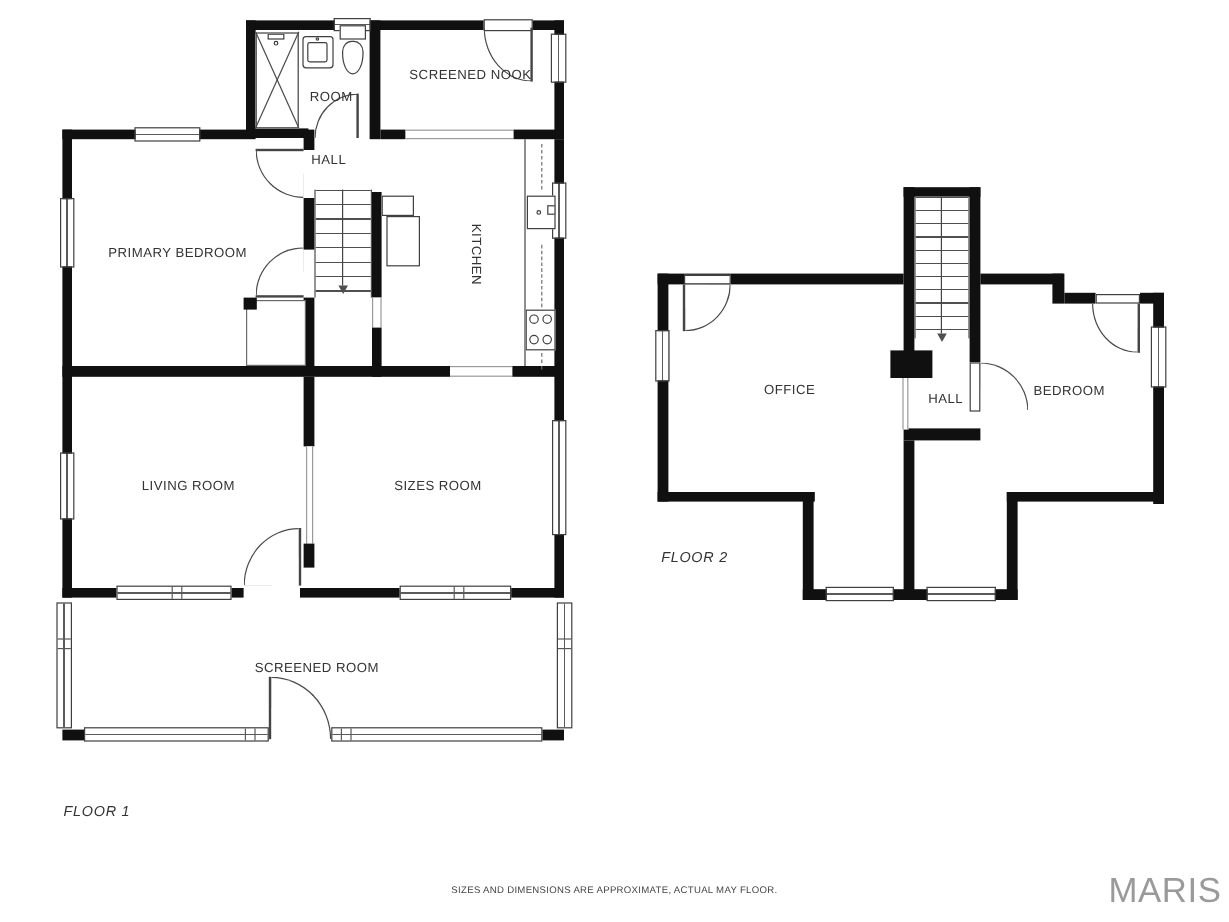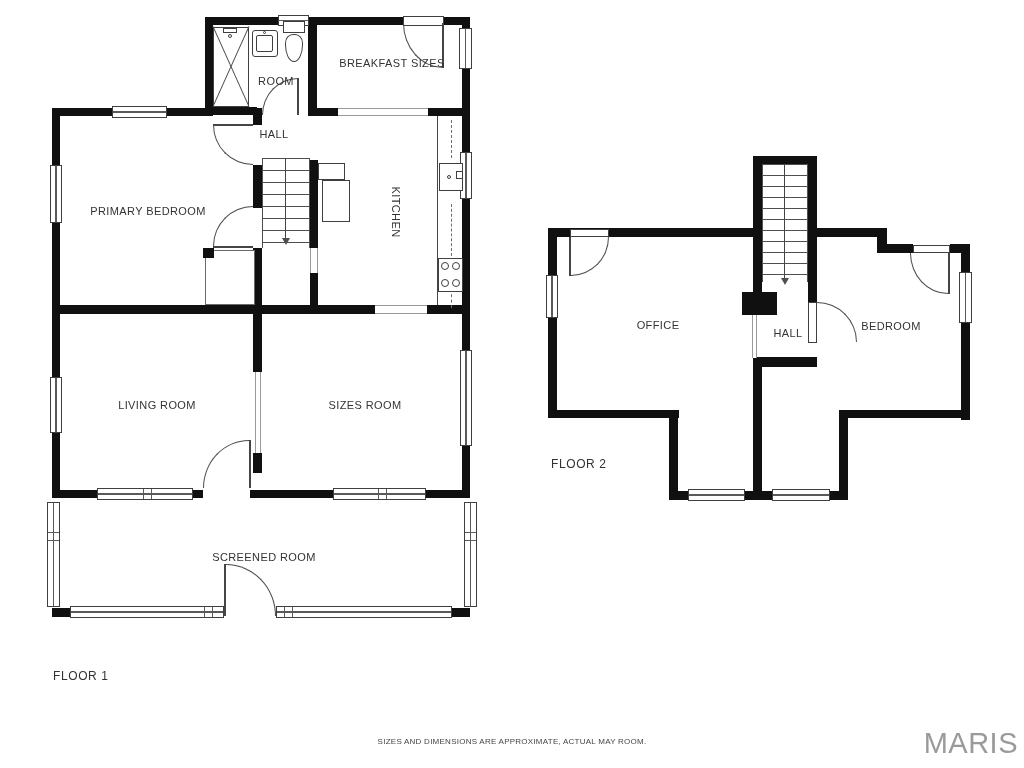--- a/index.html
+++ b/index.html
@@ -22,21 +22,21 @@
   .stairs{position:absolute;background:repeating-linear-gradient(to bottom,#4f4f4f 0 1px,#ffffff 1px 12px);
           border-left:1px solid #4f4f4f;border-right:1px solid #4f4f4f;box-sizing:border-box;}
   .stairs.s11{background:repeating-linear-gradient(to bottom,#4f4f4f 0 1px,#ffffff 1px 11px);}
   .arrowhead{position:absolute;width:0;height:0;border-left:4px solid transparent;
              border-right:4px solid transparent;border-top:7px solid #4f4f4f;}
   .burner{position:absolute;width:8px;height:8px;border:1px solid #3f3f3f;border-radius:50%;background:#fff;box-sizing:border-box;}
   .lbl{position:absolute;font-size:11px;letter-spacing:0.4px;color:#333333;white-space:nowrap;
        transform:translate(-50%,-50%);}
   .lbl.rot{transform:translate(-50%,-50%) rotate(90deg);}
   .floorlbl{position:absolute;font-size:12px;letter-spacing:0.6px;color:#333333;white-space:nowrap;
-            transform:translateY(-50%);}
+            transform:translateY(-50%);font-style:italic;}
   .tk{position:absolute;background:#5a5a5a;}
   #disclaimer{position:absolute;top:737px;left:50%;transform:translateX(-50%);
               font-size:8px;letter-spacing:0.25px;color:#454545;white-space:nowrap;}
   #watermark{position:absolute;top:727px;right:6px;font-size:29px;color:#9a9a9a;
              letter-spacing:0.5px;white-space:nowrap;margin-left:35px;}
   .xline{position:absolute;height:1px;background:#4a4a4a;}
 </style>
 </head>
 <body>
 
@@ -154,21 +154,21 @@
   <div class="ln" style="left:213px;top:246px;width:40px;height:2px"></div>
   <div class="arc tl" style="left:213px;top:206px;width:40px;height:40px"></div>
 
   <div class="ln" style="left:249px;top:440px;width:2px;height:48px"></div>
   <div class="arc tl" style="left:203px;top:440px;width:46px;height:48px"></div>
 
   <div class="ln" style="left:224px;top:564px;width:2px;height:52px"></div>
   <div class="arc tr" style="left:226px;top:564px;width:50px;height:52px"></div>
 
   <div class="lbl" style="left:276px;top:81px">ROOM</div>
-  <div class="lbl" style="left:392px;top:63px">BREAKFAST SIZES</div>
+  <div class="lbl" style="left:392px;top:63px">SCREENED NOOK</div>
   <div class="lbl" style="left:274px;top:134px">HALL</div>
   <div class="lbl" style="left:148px;top:211px">PRIMARY BEDROOM</div>
   <div class="lbl rot" style="left:396px;top:212px">KITCHEN</div>
   <div class="lbl" style="left:157px;top:405px">LIVING ROOM</div>
   <div class="lbl" style="left:365px;top:405px">SIZES ROOM</div>
   <div class="lbl" style="left:264px;top:557px">SCREENED ROOM</div>
   <div class="floorlbl" style="left:53px;top:676px">FLOOR 1</div>
 
   <div class="w" style="left:753px;top:156px;width:64px;height:8px"></div>
   <div class="w" style="left:753px;top:156px;width:9px;height:140px"></div>
@@ -210,16 +210,16 @@
   <div class="arc bl" style="left:910px;top:253px;width:38px;height:41px"></div>
 
   <div class="win" style="left:808px;top:302px;width:9px;height:41px"></div>
   <div class="arc tr" style="left:817px;top:302px;width:40px;height:40px"></div>
 
   <div class="lbl" style="left:658px;top:325px">OFFICE</div>
   <div class="lbl" style="left:788px;top:333px">HALL</div>
   <div class="lbl" style="left:891px;top:326px">BEDROOM</div>
   <div class="floorlbl" style="left:551px;top:464px">FLOOR 2</div>
 
-  <div id="disclaimer">SIZES AND DIMENSIONS ARE APPROXIMATE, ACTUAL MAY ROOM.</div>
+  <div id="disclaimer">SIZES AND DIMENSIONS ARE APPROXIMATE, ACTUAL MAY FLOOR.</div>
   <div id="watermark">MARIS</div>
 
 </div>
 
 </body></html>

